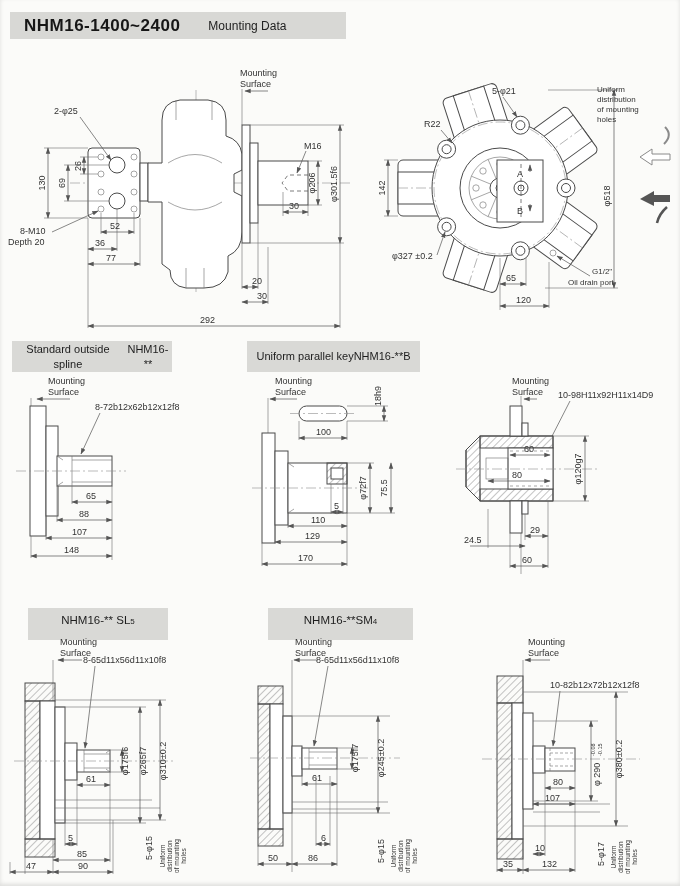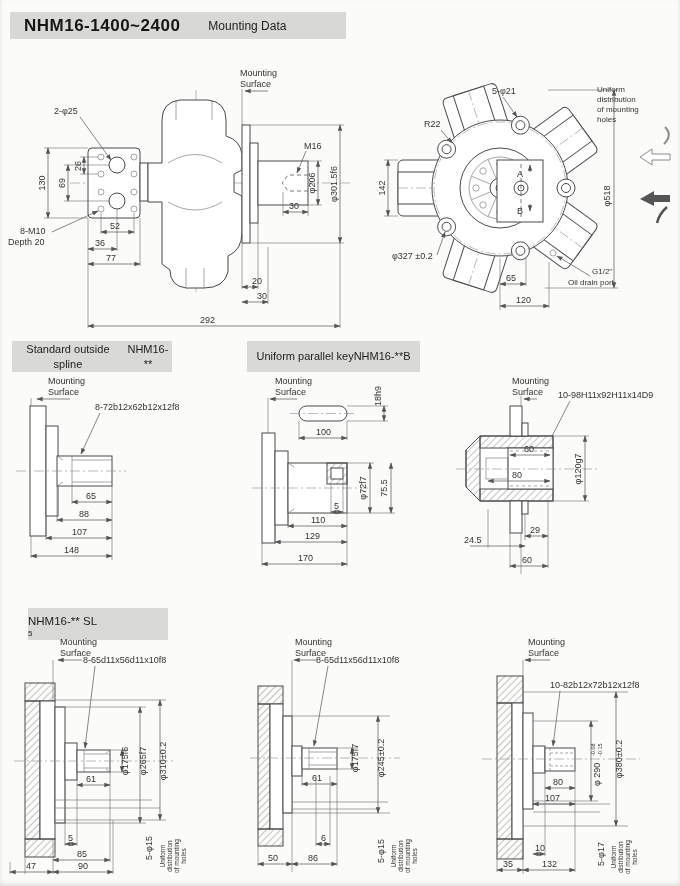--- a/index.html
+++ b/index.html
@@ -4,21 +4,21 @@
 <style>
   html,body{margin:0;padding:0;background:#e9e9e7;}
   #page{position:relative;width:680px;height:886px;background:#fbfbf9;overflow:hidden;
         font-family:"Liberation Sans",sans-serif;color:#2e2e2e;box-shadow:inset 0 -2px 4px rgba(0,0,0,.12);}
   .hdrbar{position:absolute;left:10px;top:12px;width:336px;height:27px;background:#d8d8d5;
           display:flex;align-items:center;}
   .hdrbar .model{font-size:17px;font-weight:bold;padding-left:14px;letter-spacing:.5px;color:#161616;}
   .hdrbar .sub{font-size:12px;margin-left:28px;color:#222;}
   .gbox{position:absolute;background:#d9d9d6;display:flex;flex-direction:row;align-items:center;
         justify-content:center;font-size:11px;color:#1d1d1d;line-height:1.3;text-align:center;}
-  .gbox1{font-size:11.5px;flex-direction:column;align-items:baseline;justify-content:center;padding-top:5px;}
+  .gbox1{font-size:11.5px;flex-direction:row;align-items:baseline;justify-content:center;padding-top:5px;}
   sub{font-size:8px;}
   svg{position:absolute;left:0;}
   .ln{stroke:#4a4a4a;stroke-width:1;fill:none;}
   .lnf{stroke:#4a4a4a;stroke-width:1;fill:#fff;}
   .lt{stroke:#6c6c6c;stroke-width:.6;fill:none;}
   .cl{stroke:#8f8f8f;stroke-width:.6;fill:none;stroke-dasharray:10 3 2 3;}
   .dsh{stroke:#5a5a5a;stroke-width:.8;fill:none;stroke-dasharray:4 3;}
   .dl{stroke:#555;stroke-width:.7;fill:none;}
   text{font-family:"Liberation Sans",sans-serif;fill:#333;}
   .d{font-size:9px;}
@@ -340,20 +340,24 @@
       <line class="dl" x1="470" y1="172" x2="525" y2="172" marker-end="url(#aM)"></line>
       <line class="dl" x1="510" y1="192" x2="548" y2="192" marker-start="url(#aM)" marker-end="url(#aM)"></line>
       <text class="d" x="522" y="189">60</text>
     </g>
   </svg>
 
   <div class="gbox gbox1" style="left:28px;top:608px;width:140px;height:27px">
     <span>NHM16-** SL</span>
       <sub>5</sub>
   </div>
+  <div class="gbox gbox1" style="left:268px;top:608px;width:145px;height:27px">
+    <span>NHM16-**SM</span>
+      <sub>4</sub>
+  </div>
 
   <svg style="top:636px" width="680" height="250" viewBox="0 0 680 250">
     <defs>
       <marker id="aB" viewBox="0 0 10 10" refX="9" refY="5" markerWidth="9" markerHeight="9" orient="auto-start-reverse">
         <path d="M0,1.5 L10,5 L0,8.5 Z" fill="#555"></path>
         </marker>
       <pattern id="hB" width="5" height="5" patternTransform="rotate(45)" patternUnits="userSpaceOnUse">
         <line x1="0" y1="0" x2="0" y2="5" stroke="#8a8a8a" stroke-width="1"></line>
         </pattern>
     </defs>

